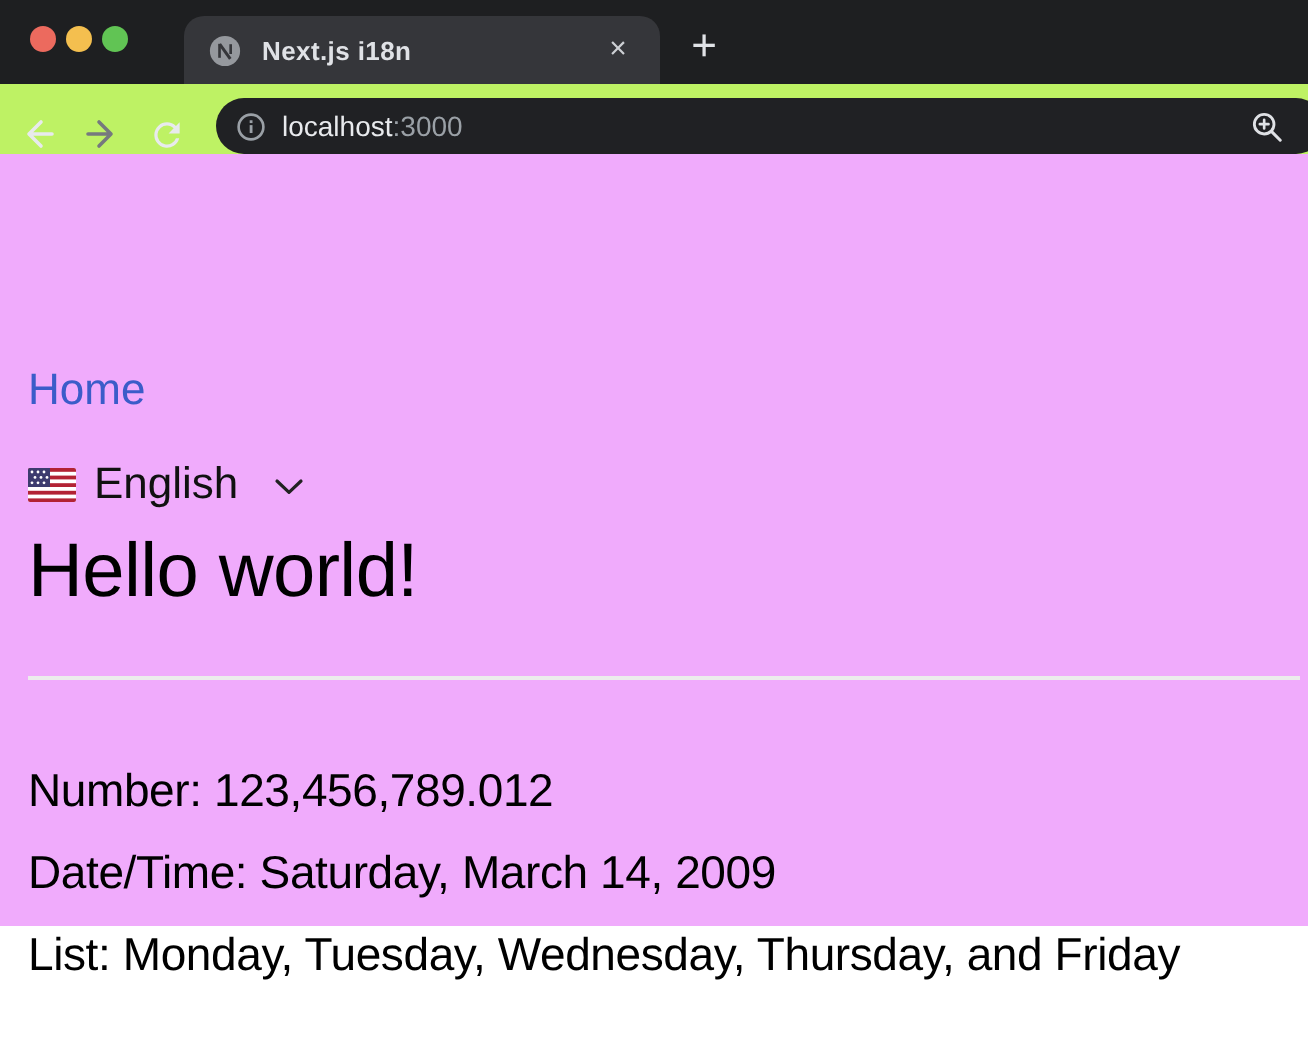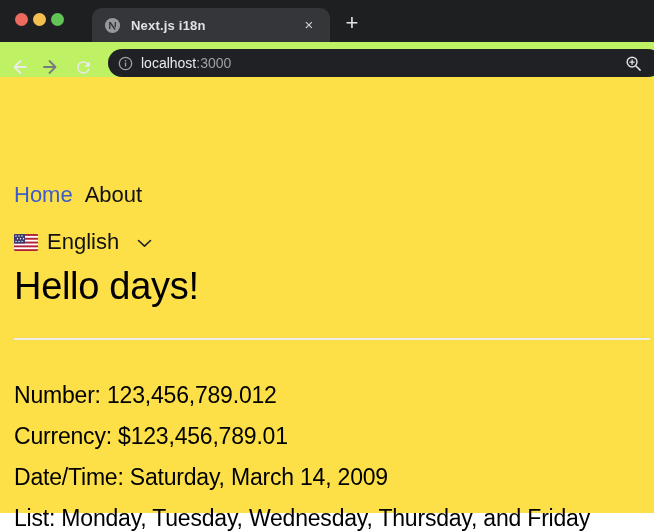--- a/index.html
+++ b/index.html
@@ -55,21 +55,21 @@
     background: #202124; border-radius: 14px;
     display: flex; align-items: center; padding: 0 10px;
   }
   .url { margin-left: 8px; font-size: 14px; white-space: nowrap; }
   .url .host { color: #e8eaed; }
   .url .port { color: #9aa0a6; }
   .omni-spacer { flex: 1 1 auto; }
   .zoom-ico { width: 17px; height: 17px; margin-right: 10px; flex: 0 0 auto; }
 
   
-  .page { position: absolute; top: 77px; left: 0; width: 654px; height: 436px; background: #fde047; }
+  .page { position: absolute; top: 77px; left: 0; width: 654px; height: 386px; background: #f0abfc; }
 
   .site-nav { position: absolute; top: 104px; left: 14px; display: flex; gap: 12px;
     font-size: 22px; line-height: 28px; }
   .site-nav a { text-decoration: none; }
   .link-home { color: #3b5cc9; }
   .link-about { color: #111111; }
 
   .lang-select { position: absolute; top: 150px; left: 14px; display: flex;
     align-items: center; font-size: 22px; line-height: 30px; color: #111; }
   .flag { width: 24px; height: 17px; margin-right: 9px; border-radius: 1px; }
@@ -139,21 +139,20 @@
       <path d="M11.6 11.6 L16 16" stroke="#dfe1e5" stroke-width="1.6" stroke-linecap="round"></path>
       <path d="M7.5 5.2 v4.6 M5.2 7.5 h4.6" stroke="#dfe1e5" stroke-width="1.4" stroke-linecap="round"></path>
     </svg>
   </div>
 </div>
 
 <div class="page">
 
   <nav class="site-nav">
     <a class="link-home" href="#">Home</a>
-    <a class="link-about" href="#">About</a>
   </nav>
 
   <div class="lang-select">
     <svg class="flag" viewBox="0 0 24 17">
       <rect width="24" height="17" fill="#ffffff"></rect>
       <g fill="#b22234">
         <rect y="0" width="24" height="1.9"></rect>
           <rect y="3.8" width="24" height="1.9"></rect>
         <rect y="7.6" width="24" height="1.9"></rect>
           <rect y="11.4" width="24" height="1.9"></rect>
@@ -171,24 +170,23 @@
           <circle cx="5" cy="7.4" r="0.7"></circle>
           <circle cx="8" cy="7.4" r="0.7"></circle>
       </g>
     </svg>
     <span>English</span>
     <svg class="chevron" width="15" height="9" viewBox="0 0 15 9">
       <path d="M1.5 1.5 L7.5 7.2 L13.5 1.5" stroke="#222" stroke-width="1.6" fill="none" stroke-linecap="round" stroke-linejoin="round"></path>
     </svg>
   </div>
 
-  <h1 class="hello">Hello days!</h1>
+  <h1 class="hello">Hello world!</h1>
 
   <hr class="divider">
 
   <div class="stats">
     <p>Number: 123,456,789.012</p>
-    <p>Currency: $123,456,789.01</p>
     <p>Date/Time: Saturday, March 14, 2009</p>
     <p>List: Monday, Tuesday, Wednesday, Thursday, and Friday</p>
   </div>
 
 </div>
 
 </body></html>

